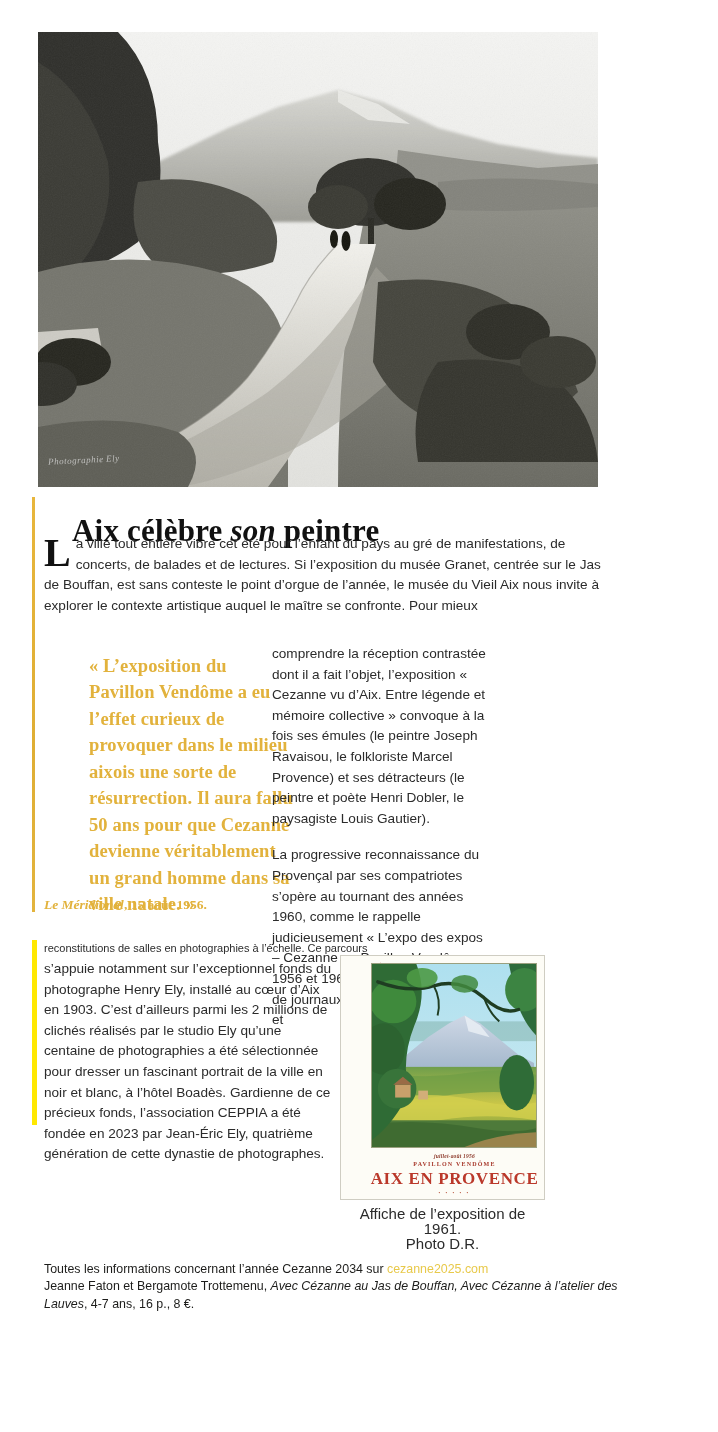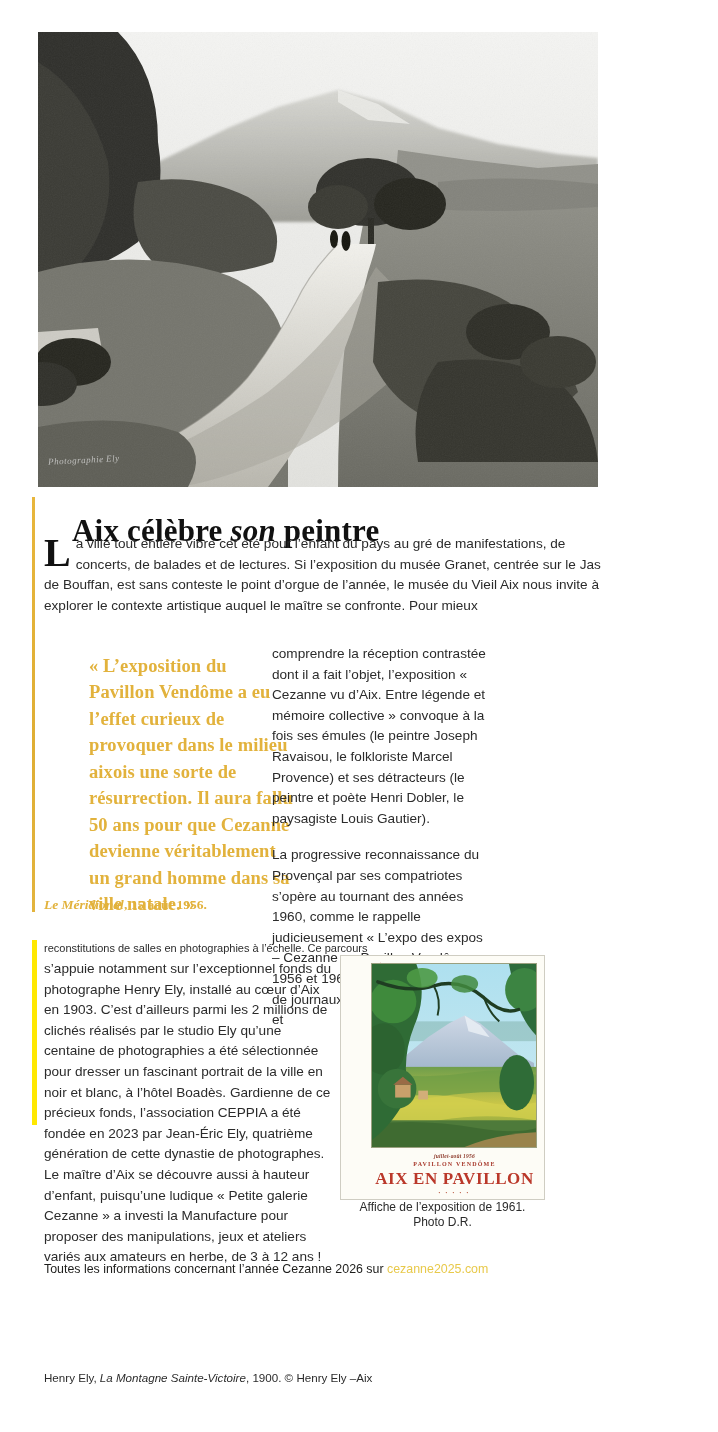--- a/index.html
+++ b/index.html
@@ -126,22 +126,22 @@
   }
   .poster-title{
     font-family:"Liberation Serif", serif;font-weight:700;
     font-size:17px;color:#ba382a;letter-spacing:.6px;line-height:20px;
   }
   .poster-foot{
     font-family:"Liberation Serif", serif;font-weight:700;
     font-size:5px;color:#b9573f;letter-spacing:2px;line-height:7px;
   }
   .poster-cap{
-    text-align:center;
-    font-size:12px;line-height:15px;color:#2b2b2b;
+    margin-top:6px;text-align:center;
+    font-size:15px;line-height:15px;color:#2b2b2b;
   }
 
   
   .infoblock{
     position:absolute;left:44px;top:1261px;width:600px;
     font-size:12.4px;line-height:17.4px;color:#1d1d1b;
   }
   .infoblock div{margin:0;}
   .infoblock i{font-style:italic;}
   .gold-link{color:#e8c94a;}
@@ -250,21 +250,20 @@
 
   <div class="col-right">
     <p>comprendre la réception contrastée dont il a fait l’objet, l’exposition « Cezanne vu d’Aix. Entre légende et mémoire collective » convoque à la fois ses émules (le peintre Joseph Ravaisou, le folkloriste Marcel Provence) et ses détracteurs (le peintre et poète Henri Dobler, le paysagiste Louis Gautier).</p>
     <p>La progressive reconnaissance du Provençal par ses compatriotes s’opère au tournant des années 1960, comme le rappelle judicieusement « L’expo des expos – Cezanne au Pavillon Vendôme en 1956 et 1961 », qui réunit coupures de journaux, programmes, affiches et</p>
   </div>
 
   <div class="bridge">reconstitutions de salles en photographies à l’échelle. Ce parcours</div>
 
   <div class="col-lower">
     <p>s’appuie notamment sur l’exceptionnel fonds du photographe Henry Ely, installé au cœur d’Aix en 1903. C’est d’ailleurs parmi les 2 millions de clichés réalisés par le studio Ely qu’une centaine de photographies a été sélectionnée pour dresser un fascinant portrait de la ville en noir et blanc, à l’hôtel Boadès. Gardienne de ce précieux fonds, l’association CEPPIA a été fondée en 2023 par Jean-Éric Ely, quatrième génération de cette dynastie de photographes.</p>
-    <p>Le maître d’Aix se découvre aussi à hauteur d’enfant, puisqu’une ludique « Petite galerie Cezanne » a investi la Manufacture pour proposer des manipulations, jeux et ateliers variés aux amateurs en herbe, de 3 à 12 ans !</p>
   </div>
 
   <figure class="poster-fig" style="margin:0;">
     <div class="poster">
       <div class="poster-side">Cinquantenaire Cézanne</div>
       <div class="poster-art">
         <svg viewBox="0 0 170 185" preserveAspectRatio="none">
           <defs>
             <linearGradient id="psky" x1="0" y1="0" x2="0" y2="1">
               <stop offset="0%" stop-color="#aee0ef"></stop>
@@ -312,29 +311,29 @@
           <rect x="24" y="122" width="16" height="13" fill="#c9a06b"></rect>
           <path d="M22 122 L32 114 L42 122 Z" fill="#9a6b46"></path>
           <rect x="48" y="128" width="10" height="9" fill="#d2ae79"></rect>
 
           <path d="M96 185 Q128 172 170 170 L170 185 Z" fill="#b08a53" opacity=".8"></path>
         </svg>
       </div>
       <div class="poster-txt">
         <div class="poster-date">juillet-août 1956</div>
         <div class="poster-venue">PAVILLON VENDÔME</div>
-        <div class="poster-title">AIX EN PAVILLON</div>
+        <div class="poster-title">AIX EN PROVENCE</div>
         <div class="poster-foot">• • • • •</div>
       </div>
     </div>
     <figcaption class="poster-cap">
       <div>Affiche de l’exposition de 1961.</div>
       <div>Photo D.R.</div>
     </figcaption>
   </figure>
 
   <div class="infoblock">
-    <div><span>Toutes les informations concernant l’année Cezanne 2026 sur </span><span class="gold-link">cezanne2025.com</span></div>
-  </div>
-
-  <div class="credit"><span>Henry Ely, </span><i>La Montagne Sainte-Victoire</i><span>, 1900. © Henry Ely –Aix</span></div>
+    <div><span>Toutes les informations concernant l’année Cezanne 2034 sur </span><span class="gold-link">cezanne2025.com</span></div>
+    <div><span>Jeanne Faton et Bergamote Trottemenu, </span><i>Avec Cézanne au Jas de Bouffan, Avec Cézanne à l’atelier des Lauves</i><span>, 4-7 ans, 16 p., 8 €.</span></div>
+  </div>
+
 
 </div>
 
 </body></html>

